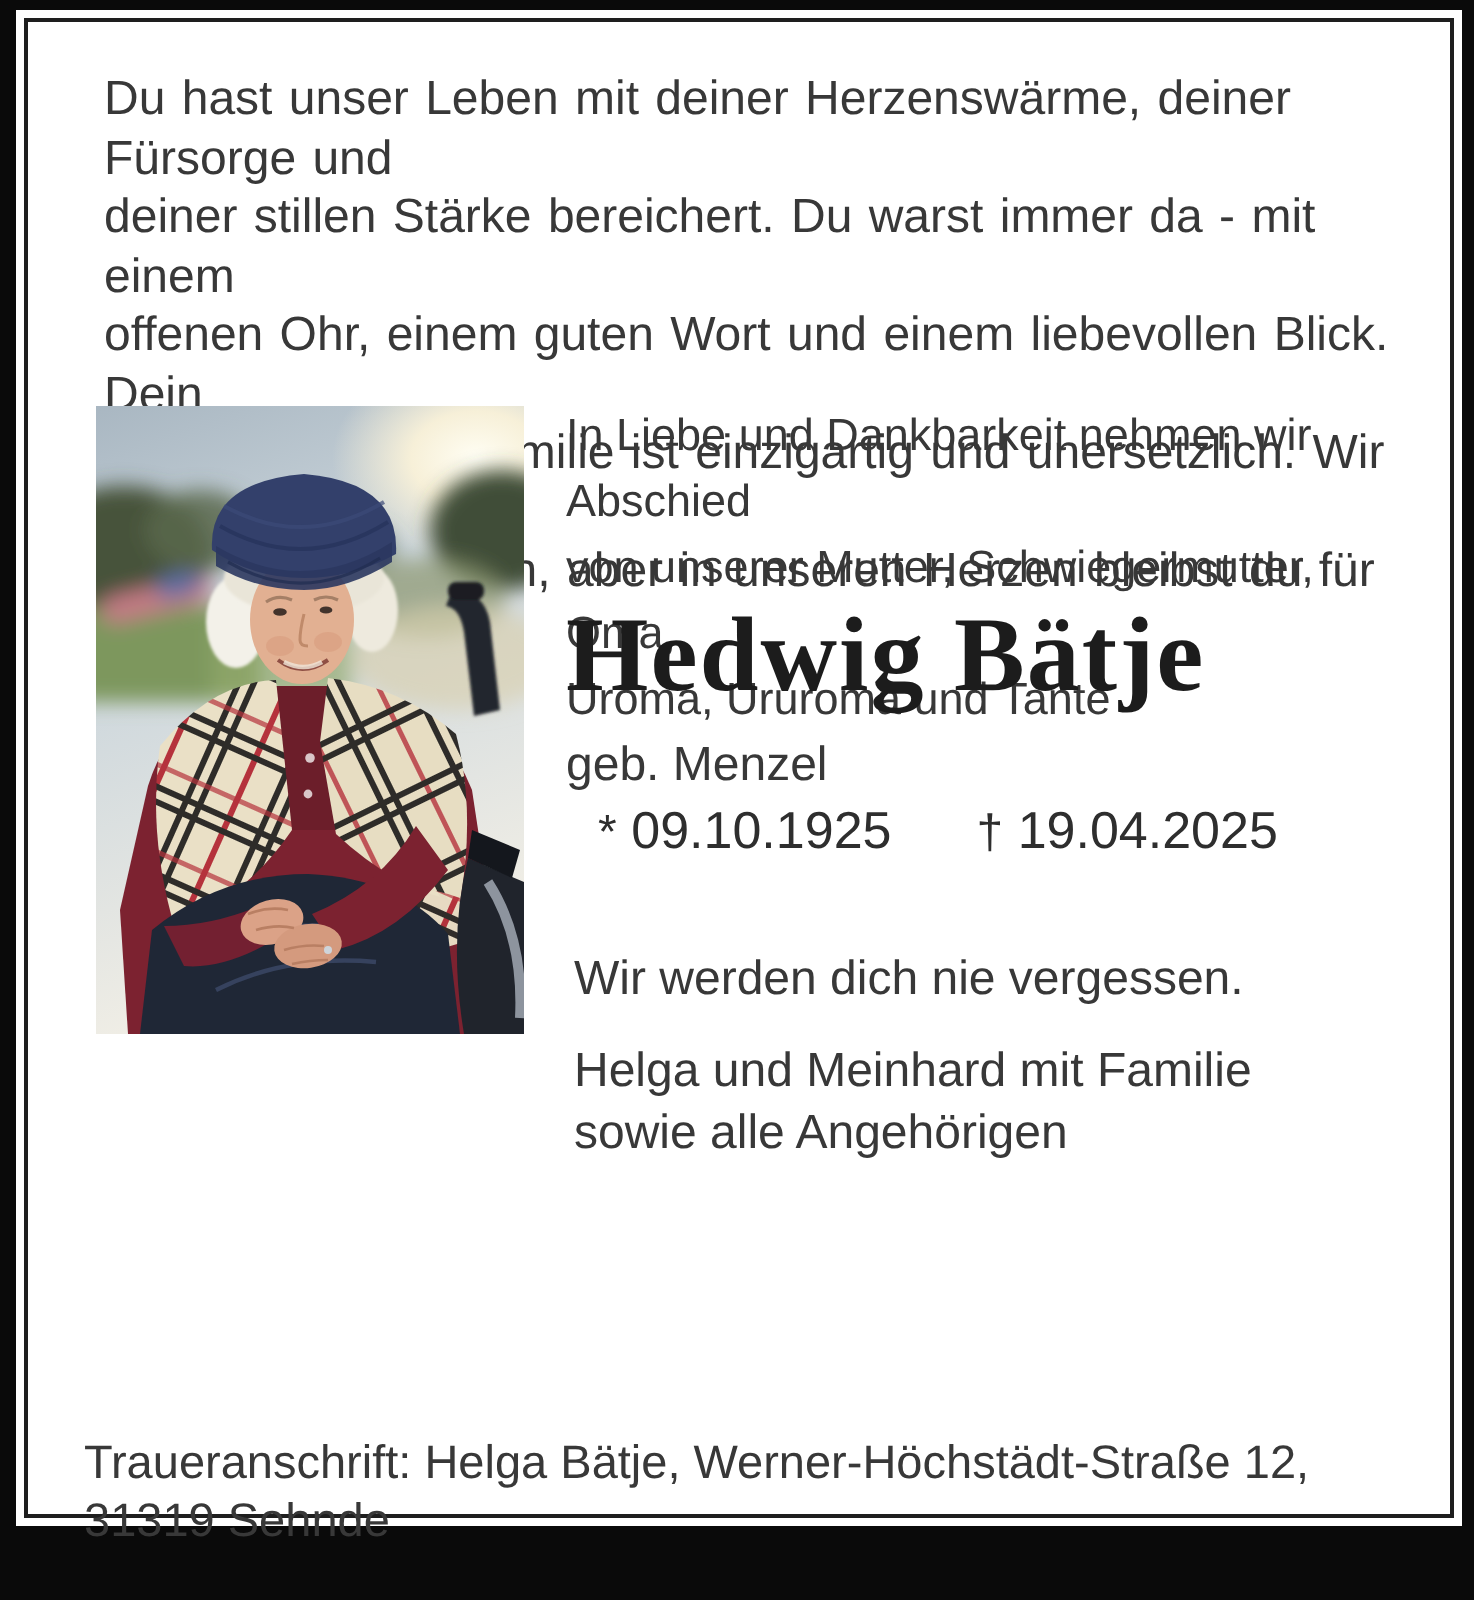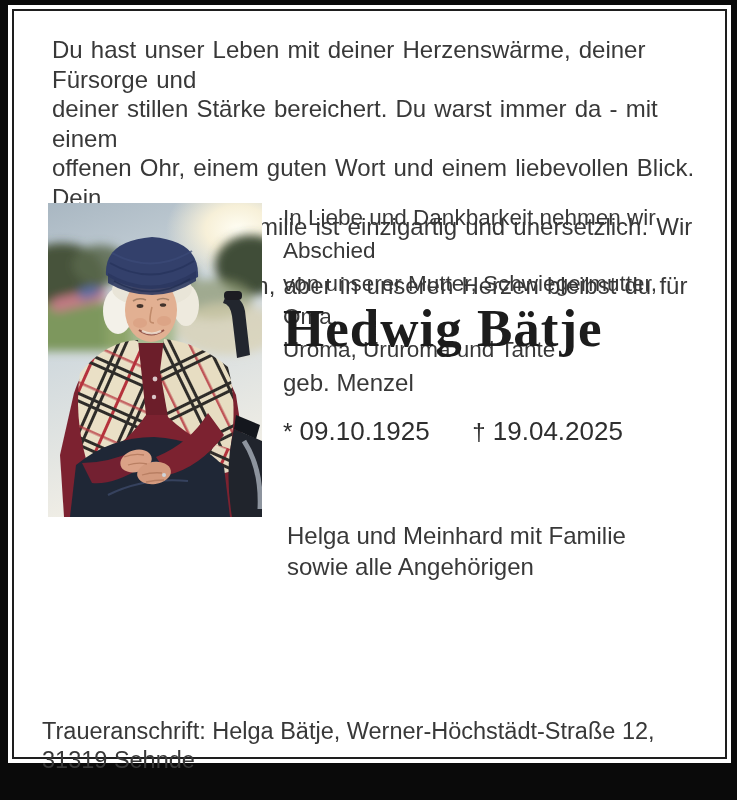--- a/index.html
+++ b/index.html
@@ -35,21 +35,21 @@
     text-align:left;font-family:"Liberation Serif",serif;
     font-weight:bold;font-size:53px;line-height:64px;
     color:#1c1c1c;letter-spacing:1px;white-space:nowrap;
   }
   .maiden{
     position:absolute;left:275px;top:364px;width:372px;
     text-align:left;font-size:24px;line-height:28px;
   }
   .dates{
     position:absolute;left:275px;top:395px;width:372px;
-    font-size:26px;line-height:30px;color:#2e2e2e;margin-top:16px;
+    text-align:center;font-size:26px;line-height:30px;color:#2e2e2e;
   }
   .dates .sym{font-size:24px;}
   .dates .gap{display:inline-block;width:28px;}
   .remember{
     position:absolute;left:279px;top:470px;width:430px;
     font-size:24px;line-height:30px;
   }
   .mourners{
     position:absolute;left:279px;top:516px;width:430px;
     font-size:24px;line-height:30.5px;
@@ -207,20 +207,21 @@
   <div class="maiden txt">geb. Menzel</div>
 
   <div class="dates">
     <span class="sym">*</span>
     <span>09.10.1925</span>
     <span class="gap"></span>
     <span class="sym">†</span>
     <span>19.04.2025</span>
   </div>
 
+  <div class="remember txt">Wir werden dich nie vergessen.</div>
 
   <div class="mourners txt">Helga und Meinhard mit Familie
 sowie alle Angehörigen</div>
 
 
   <div class="address txt">Traueranschrift: Helga Bätje, Werner-Höchstädt-Straße 12,
 31319 Sehnde</div>
 </div>
 
 </body></html>

